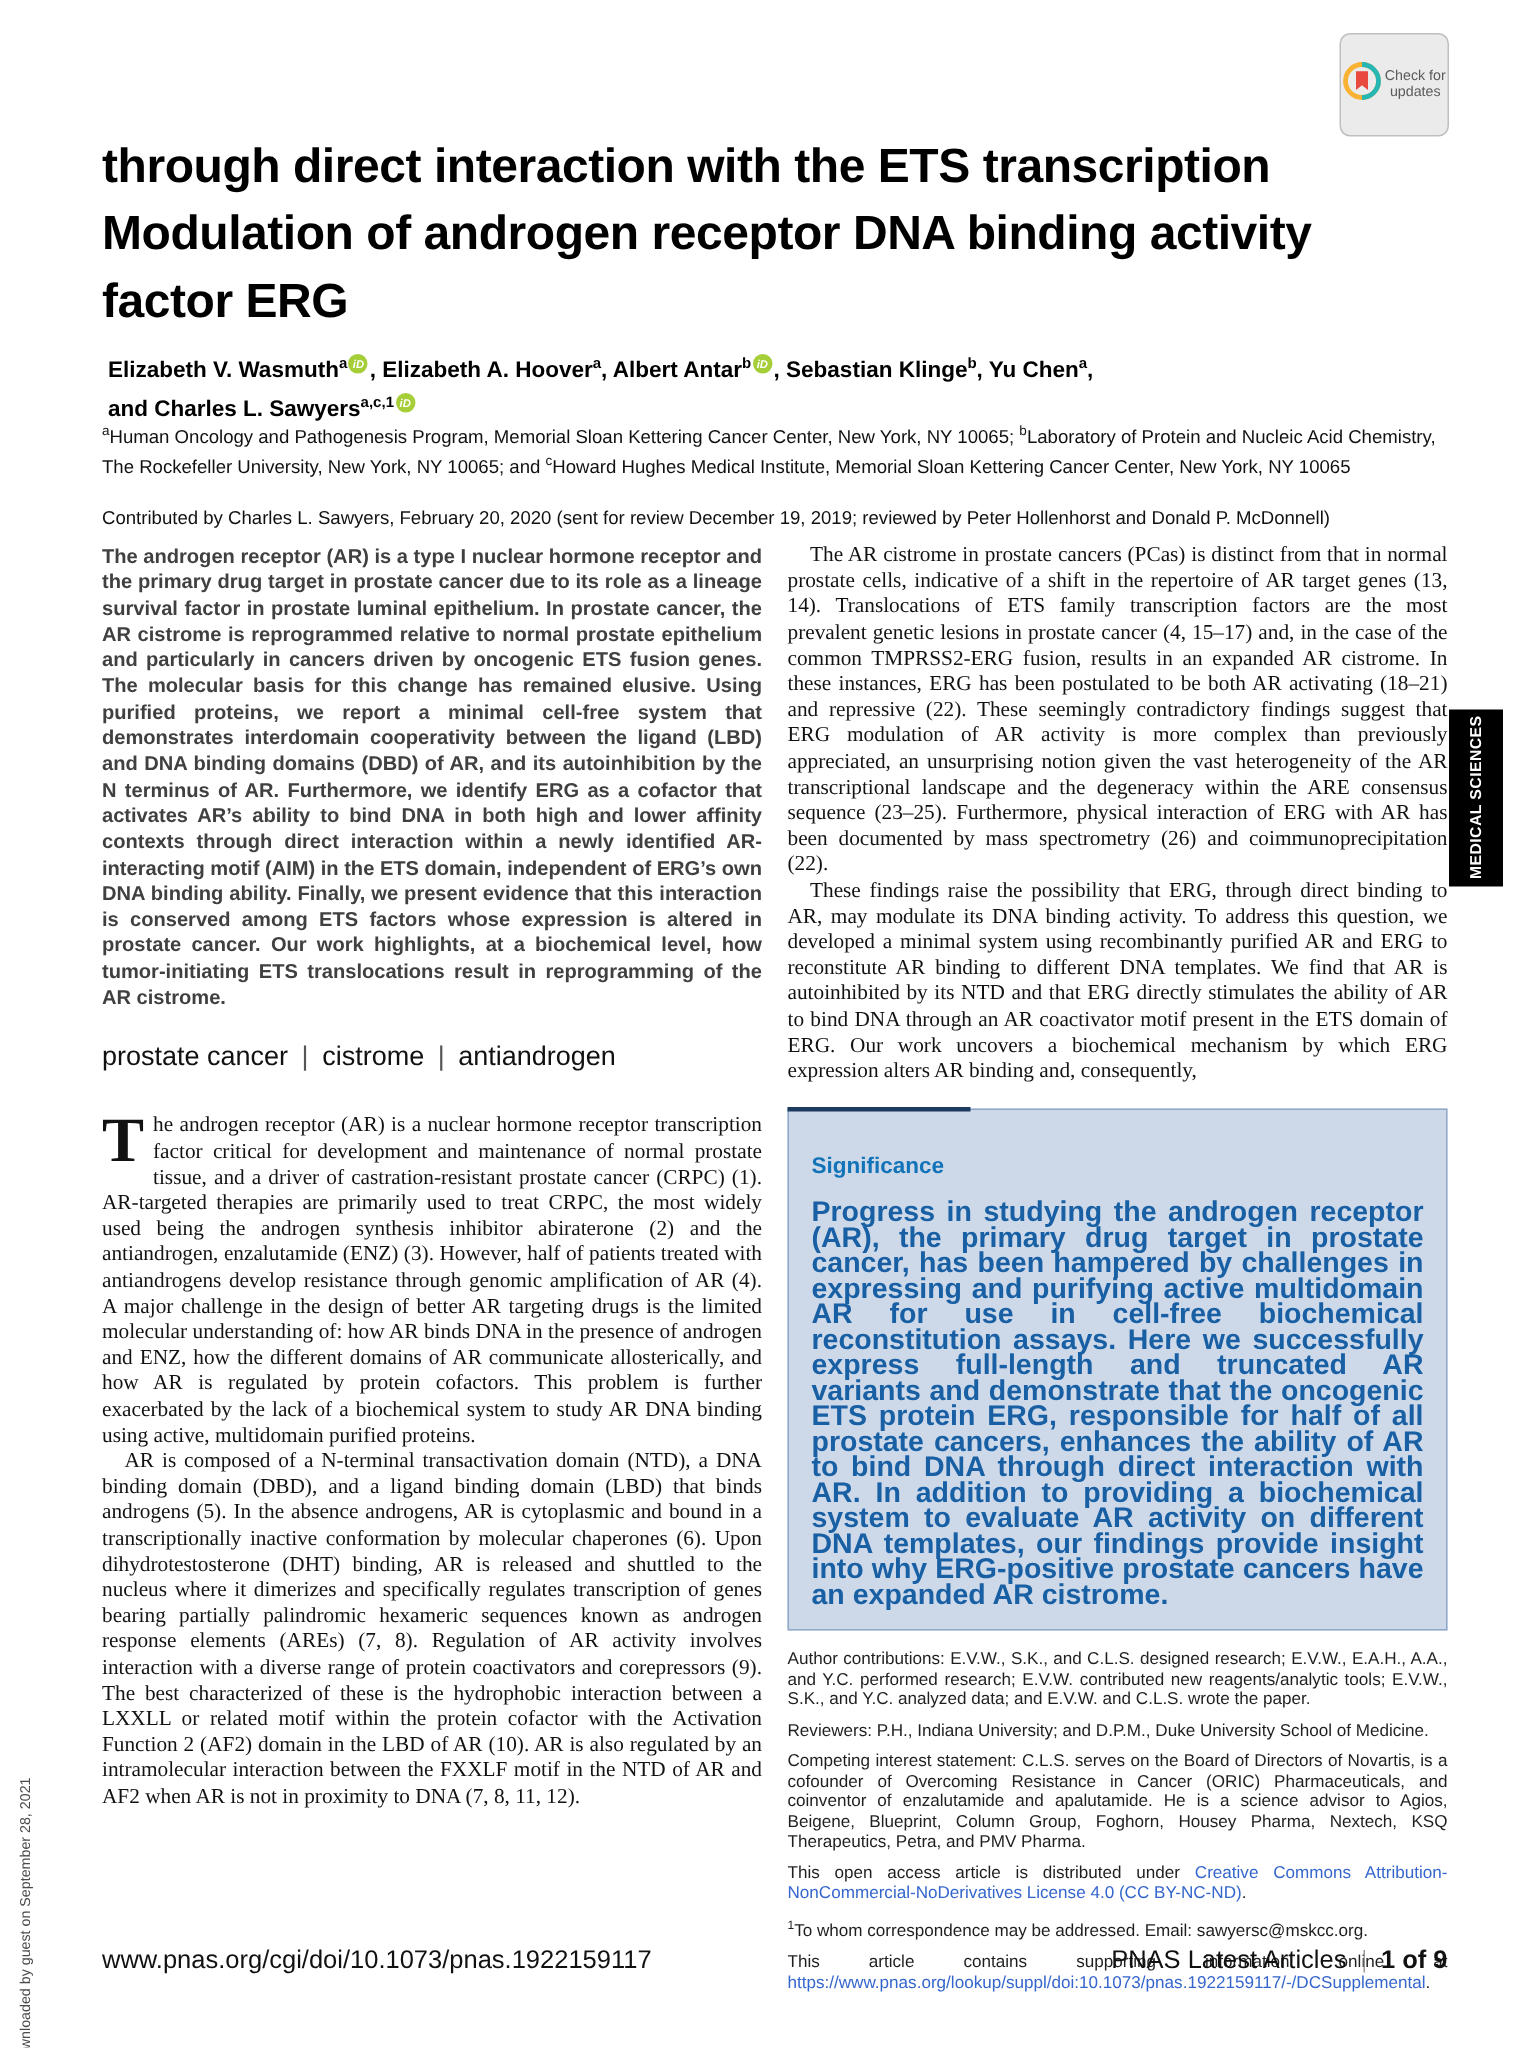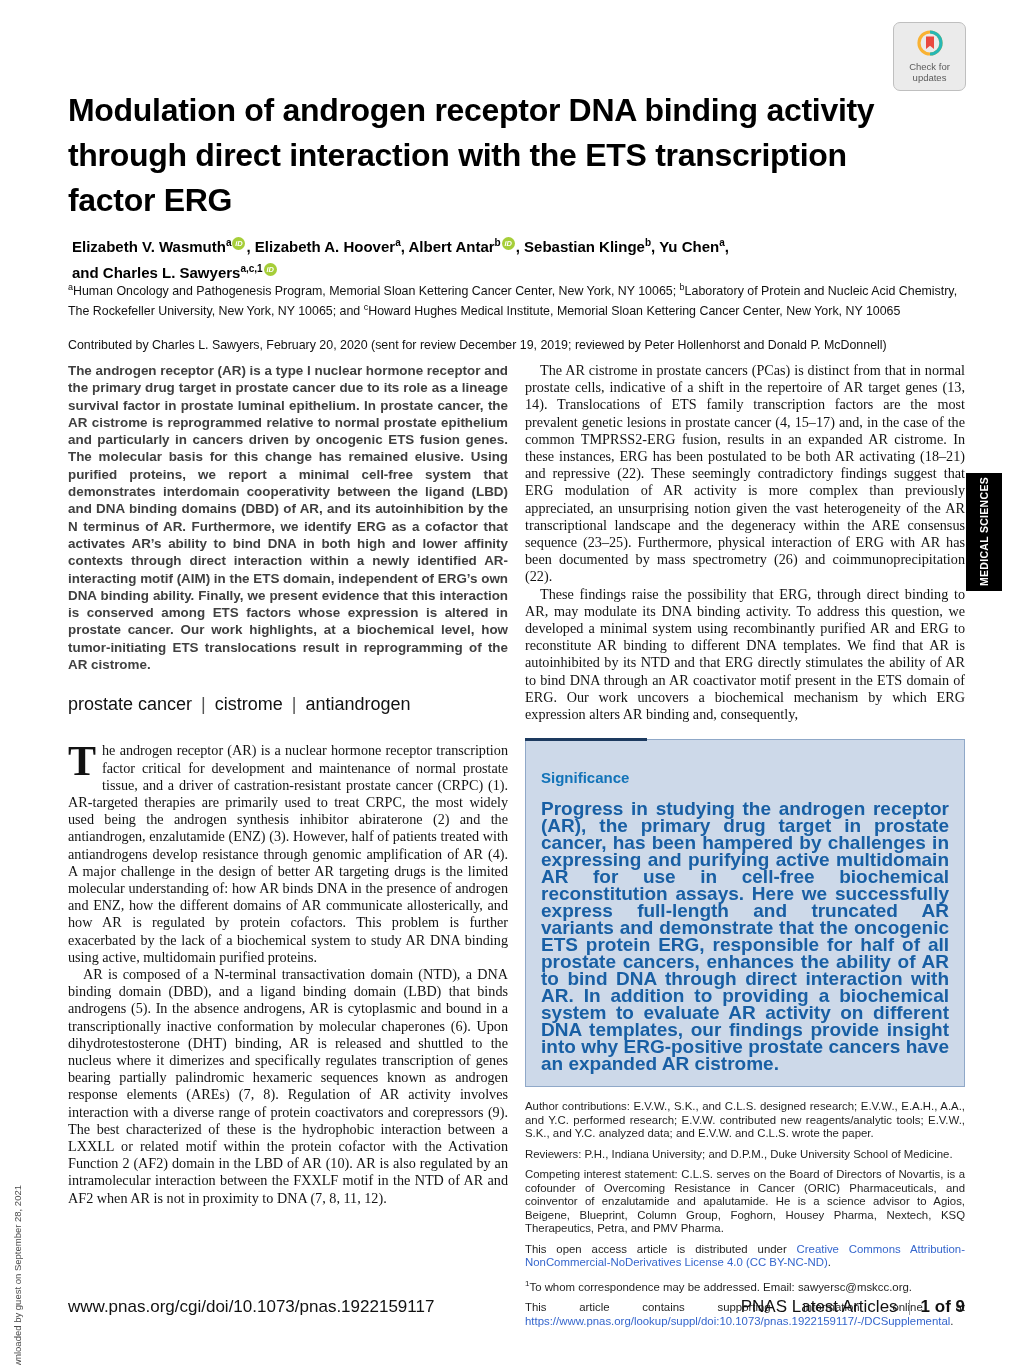--- a/index.html
+++ b/index.html
@@ -4,21 +4,21 @@
 <style>
   html,body{margin:0;padding:0;}
   body{
     width:1020px;height:1365px;position:relative;background:#ffffff;
     font-family:"Liberation Sans",sans-serif;color:#111;overflow:hidden;
   }
   
   .badge{
     position:absolute;left:893px;top:22px;width:71px;height:67px;
     background:#ebebeb;border:1px solid #bfbfbf;border-radius:7px;
-    display:flex;flex-direction:column;align-items:center;justify-content:center;
+    display:flex;align-items:center;justify-content:center;
     gap:2px;cursor:pointer;
   }
   .badge-text{font-size:9.5px;color:#5a5a5a;line-height:10.5px;text-align:center;}
   
   .title{position:absolute;left:68px;top:88px;width:940px;font-weight:700;
     font-size:32px;line-height:45px;letter-spacing:-0.3px;color:#000;}
   .title div{white-space:nowrap;}
   .authors{position:absolute;left:72px;top:232px;width:900px;font-size:15px;
     font-weight:700;line-height:22px;color:#000;}
   .authors sup{font-size:10px;font-weight:700;}
@@ -79,22 +79,22 @@
 <div class="badge">
   <span><svg width="26" height="26" viewBox="0 0 26 26">
     <circle cx="13" cy="13" r="11" fill="none" stroke="#f9b233" stroke-width="3.2"></circle>
     <path d="M13 2 a11 11 0 0 1 0 22" fill="none" stroke="#26b7b4" stroke-width="3.2"></path>
     <path d="M9 6.5 h8 v12.5 l-4 -3.2 -4 3.2 z" fill="#e9483e"></path>
   </svg></span>
   <span class="badge-text"><span>Check for</span><br><span>updates</span></span>
 </div>
 
 <div class="title">
+  <div>through direct interaction with the ETS transcription</div>
   <div>Modulation of androgen receptor DNA binding activity</div>
-  <div>through direct interaction with the ETS transcription</div>
   <div>factor ERG</div>
 </div>
 
 <div class="authors"><span><span>Elizabeth V. Wasmuth</span><sup>a</sup><span class="orcid">iD</span><span>, </span></span><span><span>Elizabeth A. Hoover</span><sup>a</sup><span>, </span></span><span><span>Albert Antar</span><sup>b</sup><span class="orcid">iD</span><span>, </span></span><span><span>Sebastian Klinge</span><sup>b</sup><span>, </span></span><span><span>Yu Chen</span><sup>a</sup><span>,</span></span><br><span><span>and Charles L. Sawyers</span><sup>a,c,1</sup><span class="orcid">iD</span></span></div>
 
 <div class="affiliations"><sup>a</sup><span>Human Oncology and Pathogenesis Program, Memorial Sloan Kettering Cancer Center, New York, NY 10065; </span><sup>b</sup><span>Laboratory of Protein and Nucleic Acid Chemistry, The Rockefeller University, New York, NY 10065; and </span><sup>c</sup><span>Howard Hughes Medical Institute, Memorial Sloan Kettering Cancer Center, New York, NY 10065</span></div>
 
 <div class="contributed">Contributed by Charles L. Sawyers, February 20, 2020 (sent for review December 19, 2019; reviewed by Peter Hollenhorst and Donald P. McDonnell)</div>
 
 <div class="columns">

